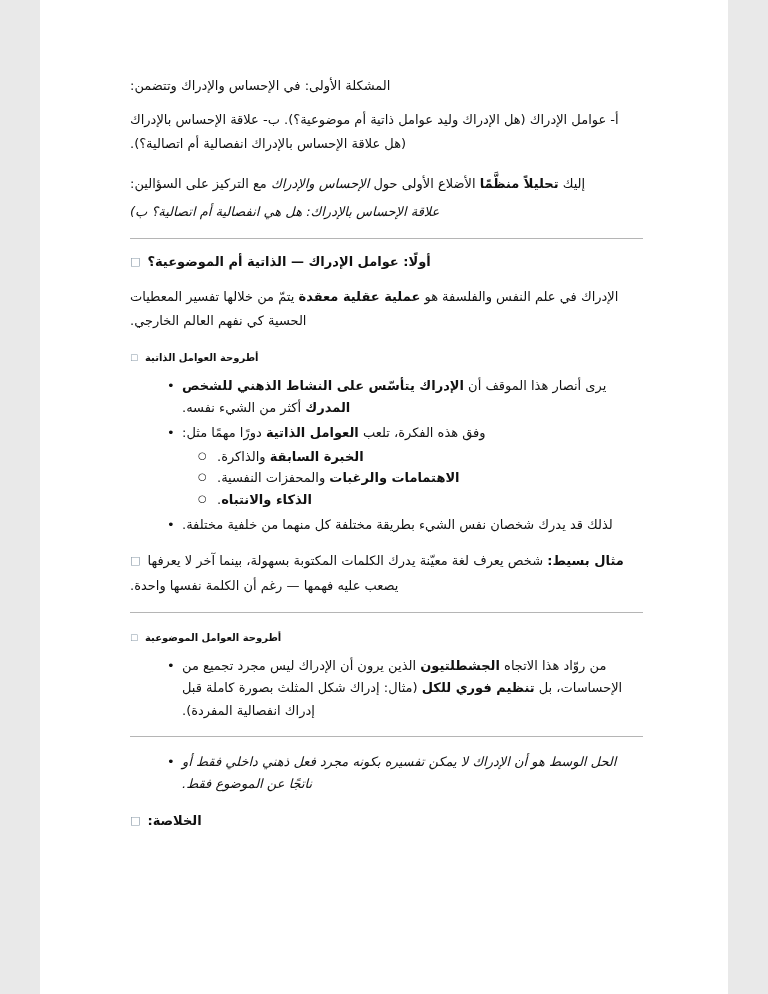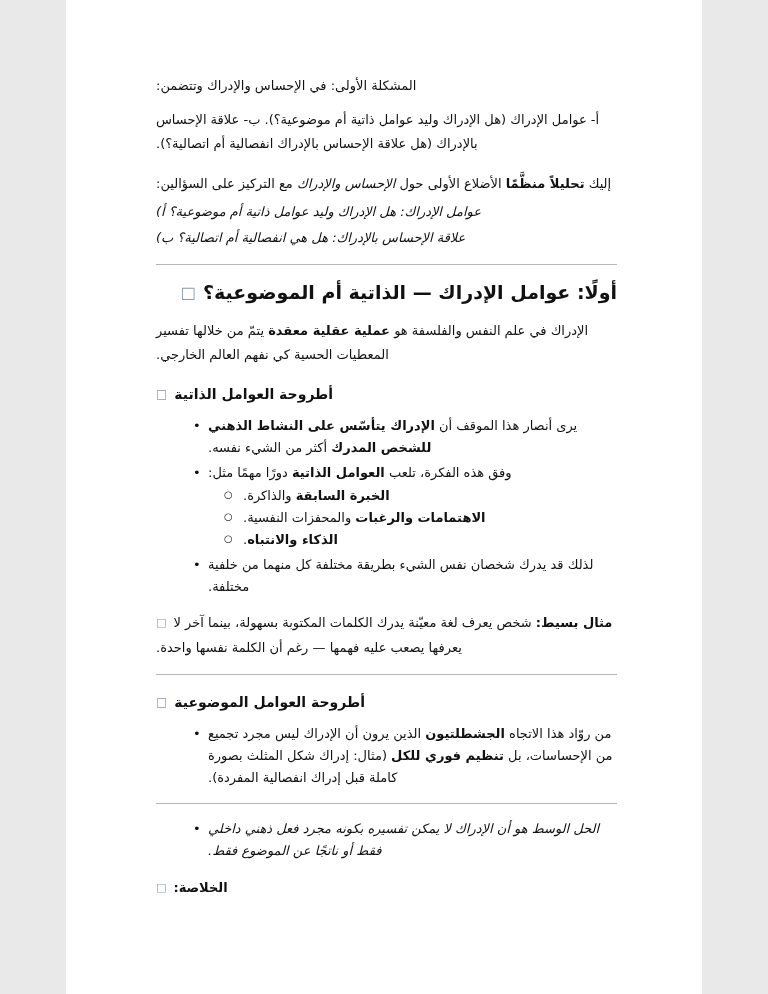--- a/index.html
+++ b/index.html
@@ -1,17 +1,17 @@
 <!DOCTYPE html>
 <html lang="ar"><head>
 <meta charset="utf-8">
 <style>
   html, body { margin: 0; padding: 0; background: #e9e9e9; }
   .page {
-    width: 636px;
+    width: 688px;
     height: 994px;
     margin: 0 auto;
     background: #ffffff;
     box-sizing: border-box;
     padding: 74px 85px 0 90px;
     font-family: "DejaVu Sans", sans-serif;
     font-size: 13px;
     color: #111111;
     text-align: left;
     direction: ltr;
@@ -24,28 +24,27 @@
   .q-line2 { margin-bottom: 16px; }
   .lead { margin-bottom: 5px; }
   .qa { margin: 0 0 3px 0; font-style: italic; line-height: 1.75; }
   .qa .marker { margin-right: 4px; }
   hr.rule {
     border: none;
     border-top: 1px solid #b5b5b5;
     margin: 14px 0;
   }
   h1.sec-title {
-    font-size: 19px;
+    font-size: 13px;
     font-weight: 700;
     margin: 14px 0 14px 0;
     line-height: 1.4;
-    text-align: right;
   }
   h2.sub-title {
-    font-size: 14px;
+    font-size: 10px;
     font-weight: 700;
     margin: 18px 0 10px 0;
     line-height: 1.4;
   }
   .tofu {
     display: inline-block;
     color: #8a9aa8;
     font-size: 0.85em;
     margin-right: 7px;
     transform: translateY(-1px);
@@ -84,21 +83,20 @@
 <body>
 
 <div class="page">
 
   <p class="q-line1"><span class="ar">المشكلة الأولى: في الإحساس والإدراك وتتضمن:</span></p>
 
   <p class="q-line2"><span class="ar">أ- عوامل الإدراك (هل الإدراك وليد عوامل ذاتية أم موضوعية؟). ب- علاقة الإحساس بالإدراك (هل علاقة الإحساس بالإدراك انفصالية أم اتصالية؟).</span></p>
 
   <p class="lead"><span class="ar"><span>إليك </span><span class="pb">تحليلاً منظَّمًا</span><span> الأضلاع الأولى حول </span><span class="pi">الإحساس والإدراك</span><span> مع التركيز على السؤالين:</span></span></p>
 
-  <p class="qa"><span class="marker">(أ</span><span class="ar">عوامل الإدراك: هل الإدراك وليد عوامل ذاتية أم موضوعية؟</span></p>
 
   <p class="qa"><span class="marker">(ب</span><span class="ar">علاقة الإحساس بالإدراك: هل هي انفصالية أم اتصالية؟</span></p>
 
   <hr class="rule">
 
   <h1 class="sec-title"><span class="tofu">□</span><span class="ar">أولًا: عوامل الإدراك — الذاتية أم الموضوعية؟</span></h1>
 
   <p class="definition"><span class="ar"><span>الإدراك في علم النفس والفلسفة هو </span><span class="pb">عملية عقلية معقدة</span><span> يتمّ من خلالها تفسير المعطيات الحسية كي نفهم العالم الخارجي.</span></span></p>
 
   <h2 class="sub-title"><span class="tofu">□</span><span class="ar">أطروحة العوامل الذاتية</span></h2>

